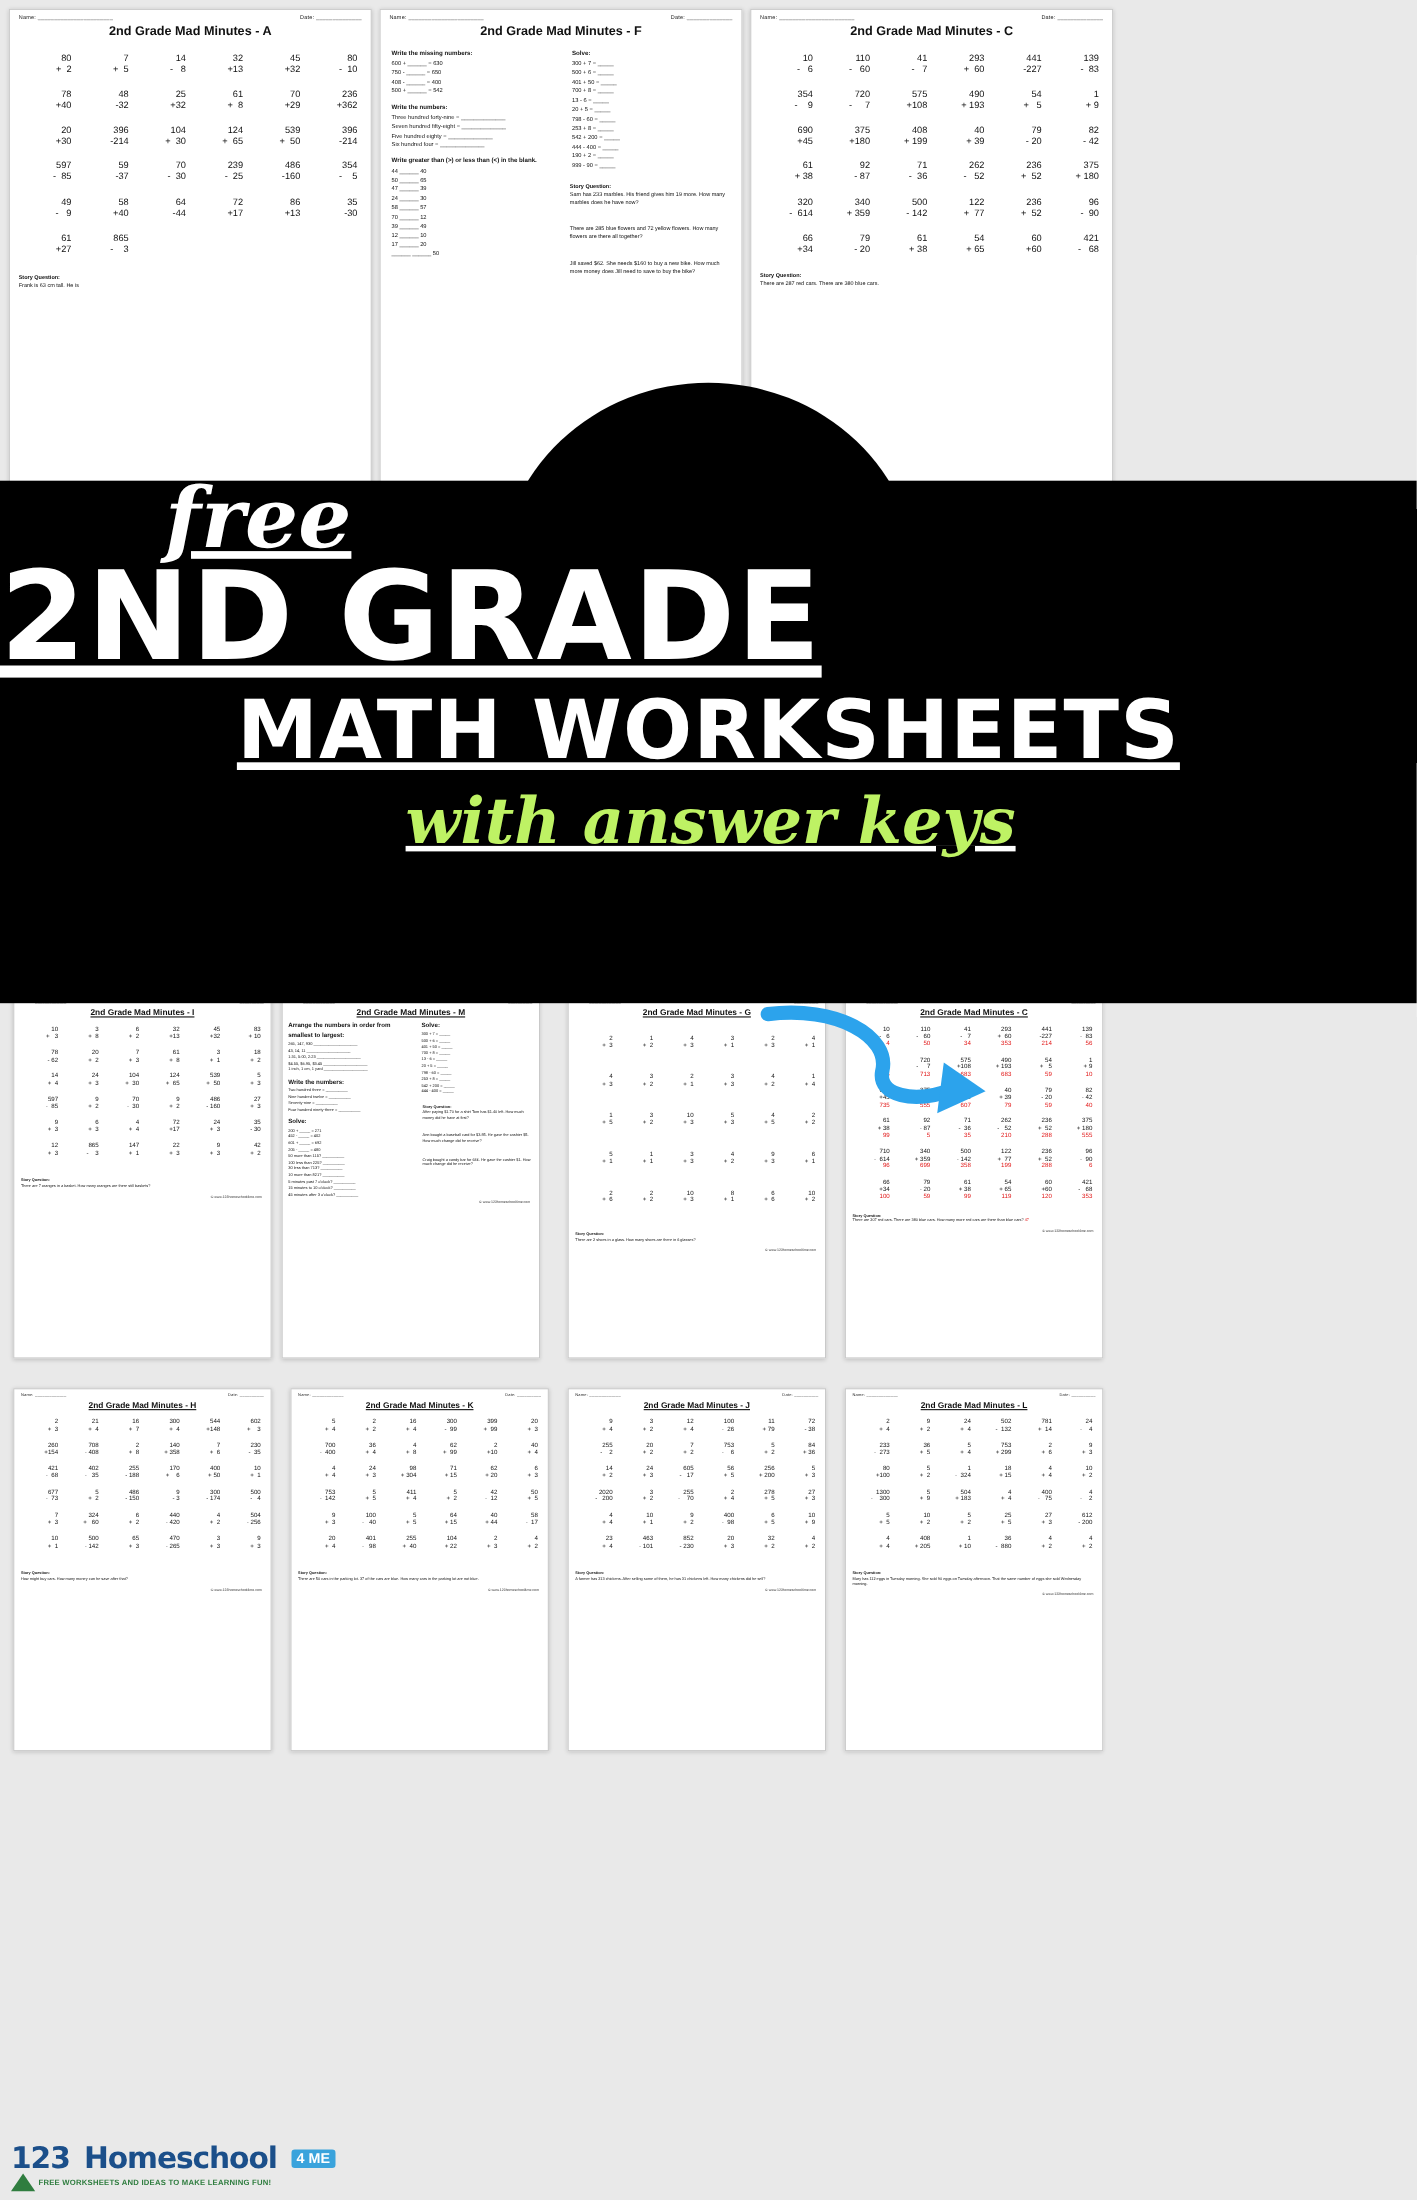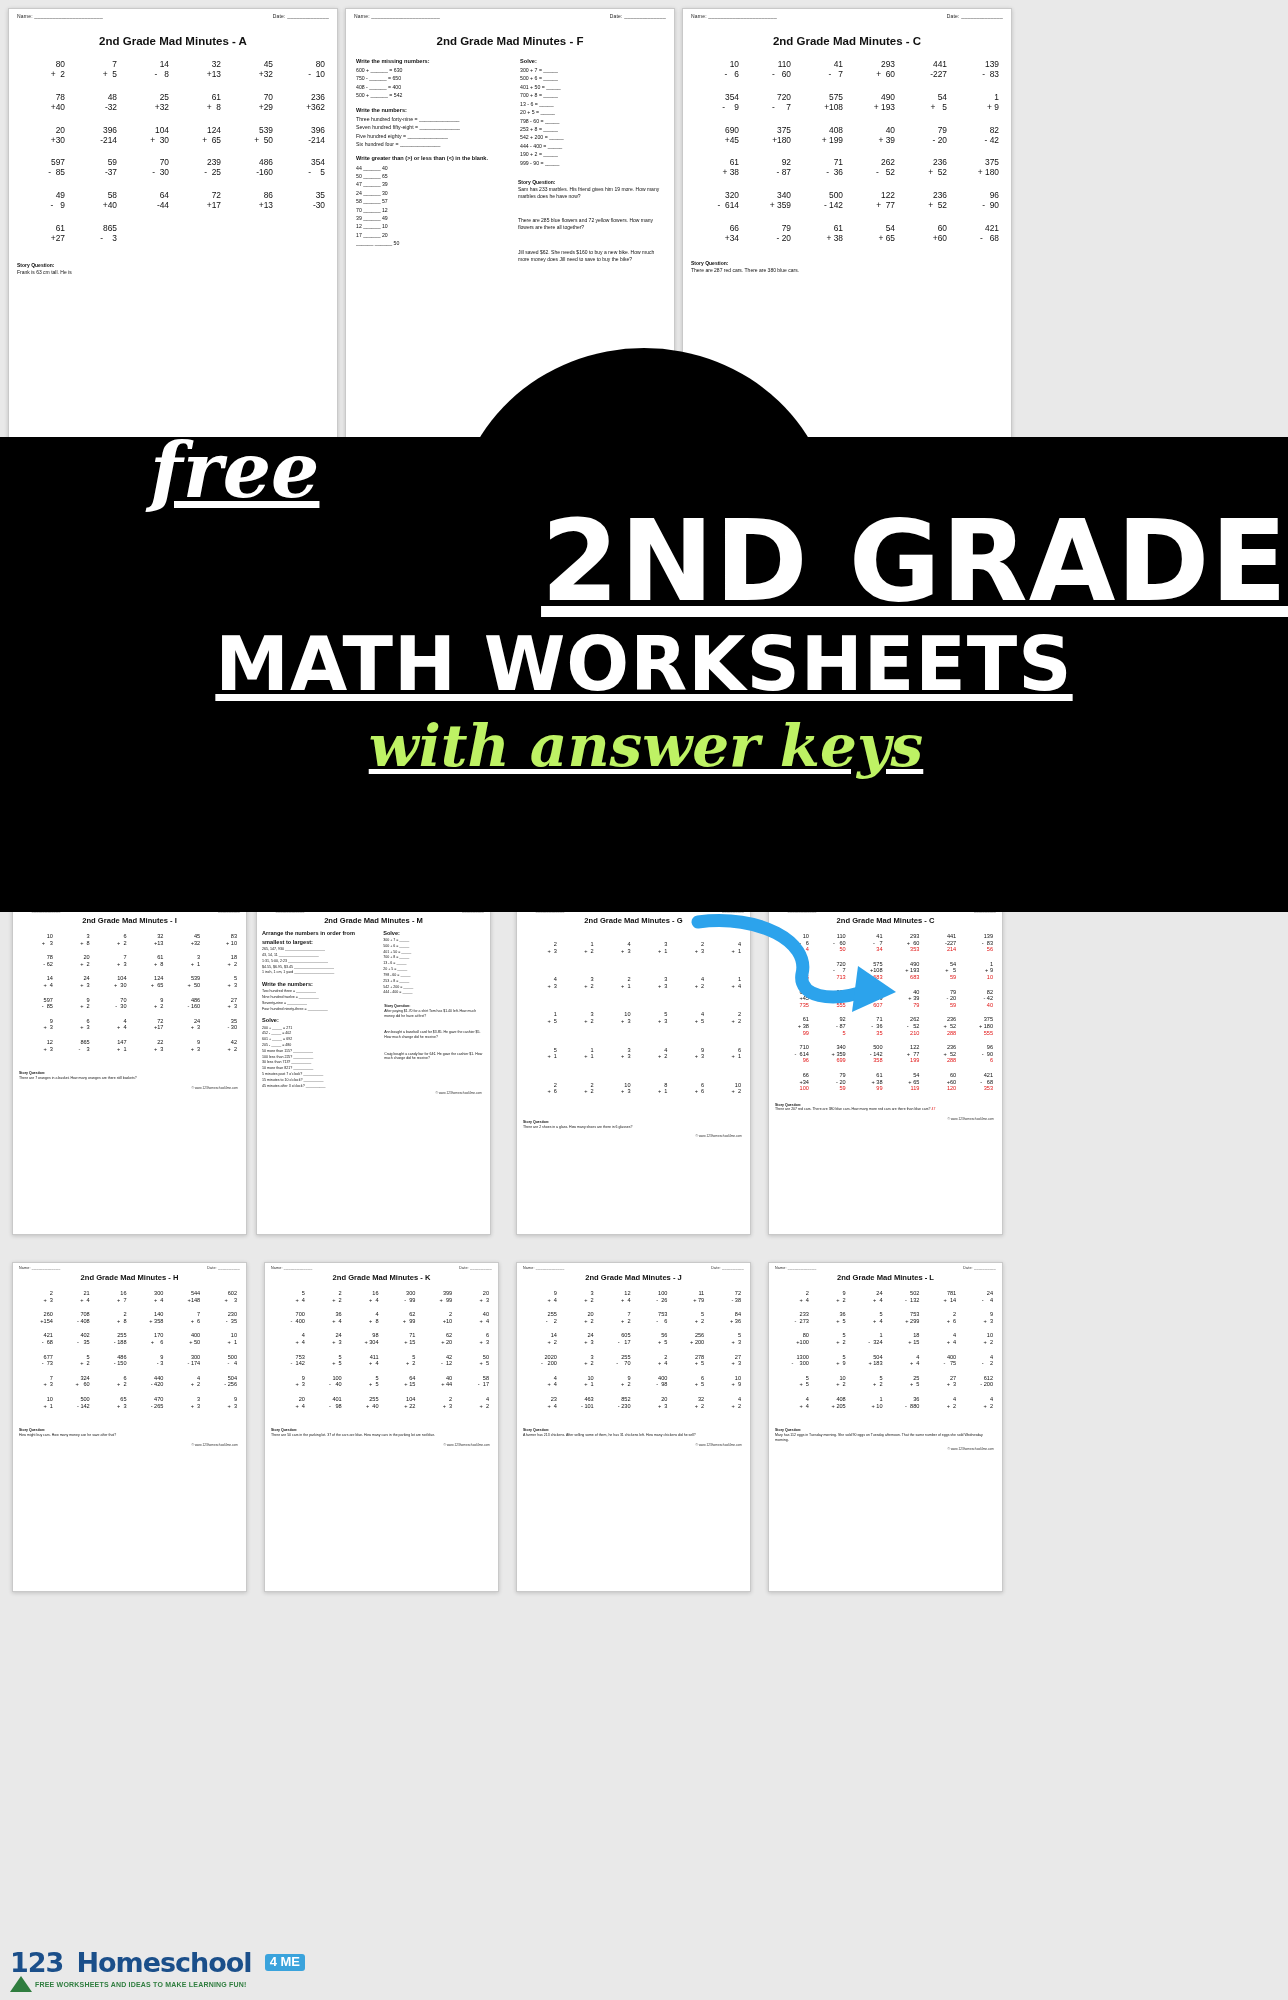--- a/index.html
+++ b/index.html
@@ -21,21 +21,21 @@
     box-sizing:border-box;
   }
   .sheet .nameline{
     display:flex;justify-content:space-between;
     font-size:5px;color:#222;padding:4px 8px 0 8px;
     letter-spacing:.2px;
   }
   .sheet .nameline span{white-space:nowrap;}
   .sheet .ttl{
     text-align:center;font-weight:bold;
-    margin-top:16px;margin-bottom:4px;
+    margin-top:4px;margin-bottom:4px;
     color:#111;
   }
   .prow{display:flex;justify-content:space-around;padding:0 8px;}
   .prob{
     text-align:right;line-height:1.18;
     font-family:"Liberation Sans", sans-serif;
     color:#111;white-space:pre;
   }
   .story{font-size:5px;padding:4px 8px;color:#111;line-height:1.35;}
   .story b{display:block;}
@@ -46,21 +46,21 @@
   .big{width:330px;height:445px;}
   .big .ttl{font-size:11.5px;}
   .big .prow{margin-top:13px;}
   .big .prob{font-size:8.4px;width:44px;}
 
   .listline{font-size:5.2px;color:#111;line-height:1.62;padding:0 10px;}
   .listline b{font-size:5.6px;}
 
   
   .sm{width:235px;height:330px;}
-  .sm .ttl{font-size:7.6px;margin-top:3px;}
+  .sm .ttl{font-size:7.6px;margin-top:3px;text-decoration:underline;}
   .sm .nameline{font-size:3.6px;padding:3px 6px 0 6px;}
   .sm .prow{margin-top:8px;padding:0 6px;}
   .sm .prob{font-size:5.6px;width:31px;}
   .sm .story{font-size:3.5px;padding:3px 6px;}
   .sm .foot{font-size:3.2px;}
 
   
   .banner{
     position:absolute;left:0;width:1288px;
     background:#000;color:#fff;z-index:5;
@@ -73,21 +73,21 @@
   }
   .free{
     font-family:"DejaVu Serif", serif;font-style:italic;
     font-size:76px;font-weight:bold;color:#fff;
     text-align:left;margin:0;padding-left:150px;
     line-height:.9;
   }
   .line1{
     font-family:"DejaVu Sans", sans-serif;
     font-weight:bold;font-size:112px;letter-spacing:1px;
-    text-align:right;line-height:1;margin:0;
+    text-align:left;line-height:1;margin:0;
     color:#fff;
   }
   .line2{
     font-family:"DejaVu Sans", sans-serif;
     font-weight:bold;font-size:74px;letter-spacing:1px;
     text-align:center;line-height:1;margin:10px 0 0 0;
     color:#fff;
   }
   .line3{
     font-family:"DejaVu Serif", serif;font-style:italic;font-weight:bold;

